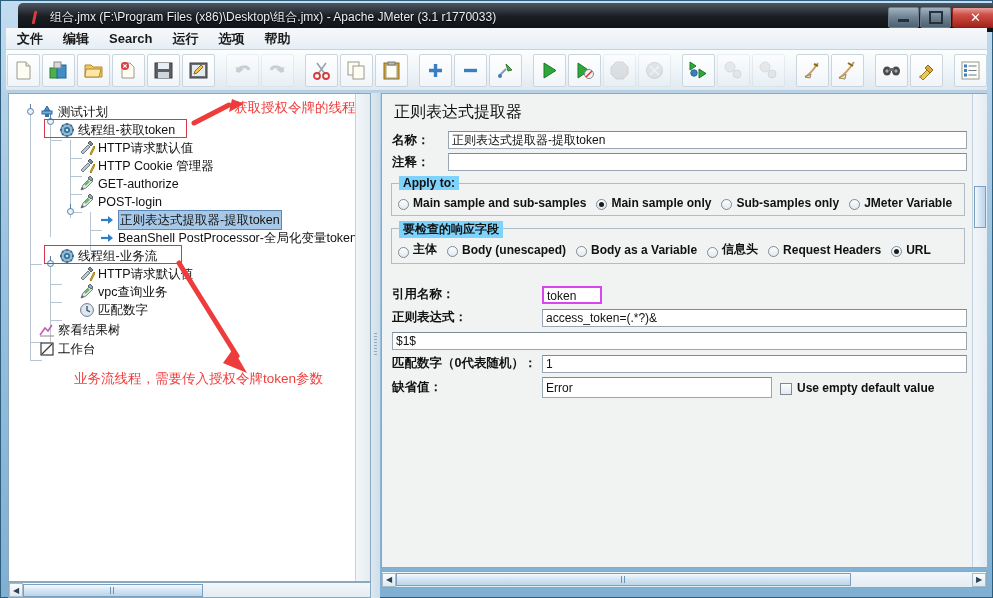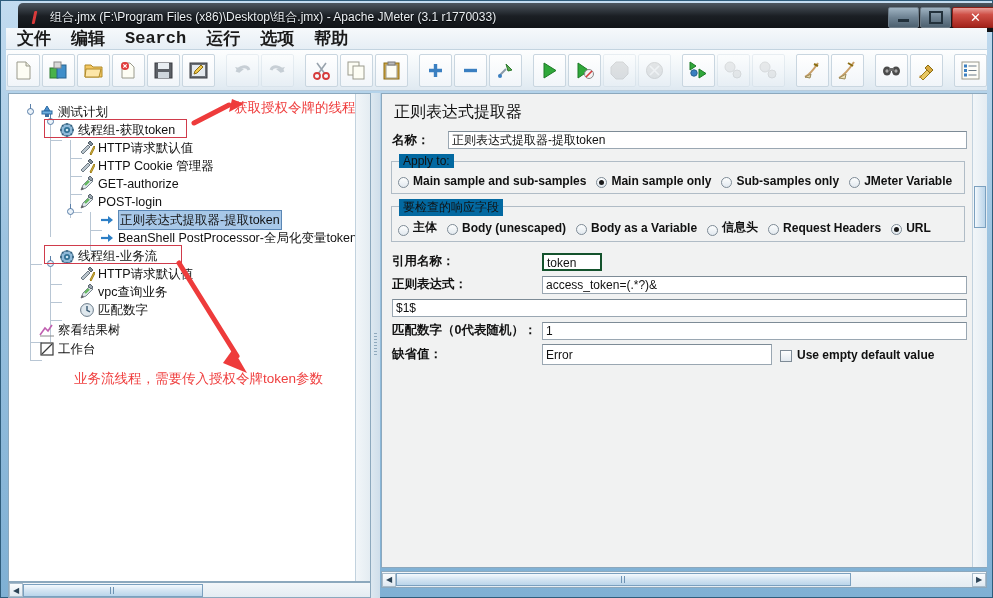--- a/index.html
+++ b/index.html
@@ -54,22 +54,22 @@
   .wbtn .max-g{width:10px;height:9px;border:2px solid #22313c;}
   
   .menubar{
     position:absolute;left:5px;top:27px;width:981px;height:22px;
     background:linear-gradient(180deg,#f6f9fb 0%,#e6eef5 100%);
     border-bottom:1px solid #c3d4e0;
     display:flex;align-items:center;
     box-sizing:border-box;
   }
   .menu-item{
-    font-size:17px;font-weight:bold;color:#1a1a1a;
-    padding:12px 9px;margin-left:2px;cursor:default;white-space:nowrap;font-family:Liberation Mono, monospace;
+    font-size:13px;font-weight:bold;color:#1a1a1a;
+    padding:12px 9px;margin-left:2px;cursor:default;white-space:nowrap;
   }
   
   .toolbar{
     position:absolute;left:5px;top:49px;width:981px;height:41px;
     background:linear-gradient(180deg,#fdfefe 0%,#eef4f8 55%,#dfe9f1 100%);
     border-bottom:1px solid #b9ccdc;
     display:flex;align-items:center;
     box-sizing:border-box;overflow:hidden;
   }
   .tb-btn{
@@ -164,42 +164,42 @@
   .row{display:flex;align-items:center;height:22px;padding:0 6px 0 10px;}
   .row-lbl{
     font-size:12.5px;font-weight:bold;color:#111;white-space:nowrap;flex:0 0 auto;
   }
   .tfield{
     flex:1 1 auto;height:18px;background:#ffffff;
     border:1px solid #9aa7b2;border-top-color:#7d8b96;
     box-sizing:border-box;font-size:12px;color:#111;
     padding:0 3px;line-height:17px;white-space:nowrap;overflow:hidden;
   }
-  .tfield.hl{border:2px solid #14532d;}
+  .tfield.hl{border:2px solid #d946ef;}
   .grpbox{
     margin:4px 8px 0 9px;border:1px solid #b0bcc6;position:relative;
     background:#f1f2f2;
   }
   .grpbox > .legend{
-    position:absolute;left:7px;top:-8px;background:#0369a1;padding:0 4px;
-    font-size:12px;font-weight:normal;color:#111;white-space:nowrap;text-align:center;
+    position:absolute;left:7px;top:-8px;background:#7dd3fc;padding:0 4px;
+    font-size:12px;font-weight:bold;color:#111;white-space:nowrap;text-align:center;
   }
   .grp-content{display:flex;align-items:center;padding:12px 4px 5px 6px;}
   .radio{display:flex;align-items:flex-end;margin-right:10px;white-space:nowrap;}
   .radio .dot{
     width:11px;height:11px;border-radius:50%;
     border:1px solid #7e8b96;background:linear-gradient(180deg,#fdfefe,#e2e9ef);
     margin-right:4px;flex:0 0 auto;position:relative;box-sizing:border-box;
   }
   .radio.on .dot::after{
     content:"";position:absolute;left:2px;top:2px;width:5px;height:5px;
     border-radius:50%;background:#1b1b1b;
   }
   .radio .rl{font-size:12px;font-weight:bold;color:#111;}
-  .formrows{margin-top:8px;}
+  .formrows{margin-top:19px;}
   .frow{display:flex;align-items:center;height:23px;padding:0 6px 0 10px;}
   .frow .fl{
     font-size:12.5px;font-weight:bold;color:#111;white-space:nowrap;
     width:150px;flex:0 0 auto;
   }
   .chkwrap{display:flex;align-items:flex-end;margin-left:8px;flex:0 0 auto;}
   .chkbox{
     width:12px;height:12px;border:1px solid #7e8b96;box-sizing:border-box;
     background:linear-gradient(180deg,#fdfefe,#e2e9ef);margin-right:5px;
   }
@@ -535,21 +535,21 @@
       <div class="tnode" style="left:90px;top:135px;">
         <span class="ico">
           <svg width="16" height="16" viewBox="0 0 16 16">
               <path d="M2 8h9" stroke="#2d7fc6" stroke-width="2.2"></path>
               <path d="M9 4l5 4-5 4z" fill="#2d7fc6"></path>
             </svg>
         </span>
         <span class="tlabel">BeanShell PostProcessor-全局化变量token</span>
       </div>
 
-      <div class="tnode" style="left:50px;top:153px;align-items:flex-end;">
+      <div class="tnode" style="left:50px;top:153px;">
         <span class="ico">
           <svg width="16" height="16" viewBox="0 0 16 16">
               <circle cx="8" cy="8" r="6.2" fill="#8fb9d8" stroke="#33607f"></circle>
               <circle cx="8" cy="8" r="3" fill="#2e6f94"></circle>
               <circle cx="8" cy="8" r="1.3" fill="#cde6f5"></circle>
               <path d="M8 1v2M8 13v2M1 8h2M13 8h2M3 3l1.4 1.4M11.6 11.6L13 13M13 3l-1.4 1.4M4.4 11.6L3 13" stroke="#33607f" stroke-width="1.3"></path>
             </svg>
         </span>
         <span class="tlabel">线程组-业务流</span>
       </div>
@@ -628,20 +628,24 @@
   <div class="rightpane">
     <div class="rp-inner">
 
       <div class="rp-title">正则表达式提取器</div>
 
       <div class="row">
         <span class="row-lbl" style="width:56px;">名称：</span>
         <span class="tfield">正则表达式提取器-提取token</span>
       </div>
 
+      <div class="row">
+        <span class="row-lbl" style="width:56px;">注释：</span>
+        <span class="tfield"></span>
+      </div>
 
       <div class="grpbox" style="margin-top:10px;">
         <span class="legend">Apply to:</span>
         <div class="grp-content">
           <span class="radio">
             <span class="dot"></span>
             <span class="rl">Main sample and sub-samples</span>
           </span>
           <span class="radio on">
             <span class="dot"></span>

